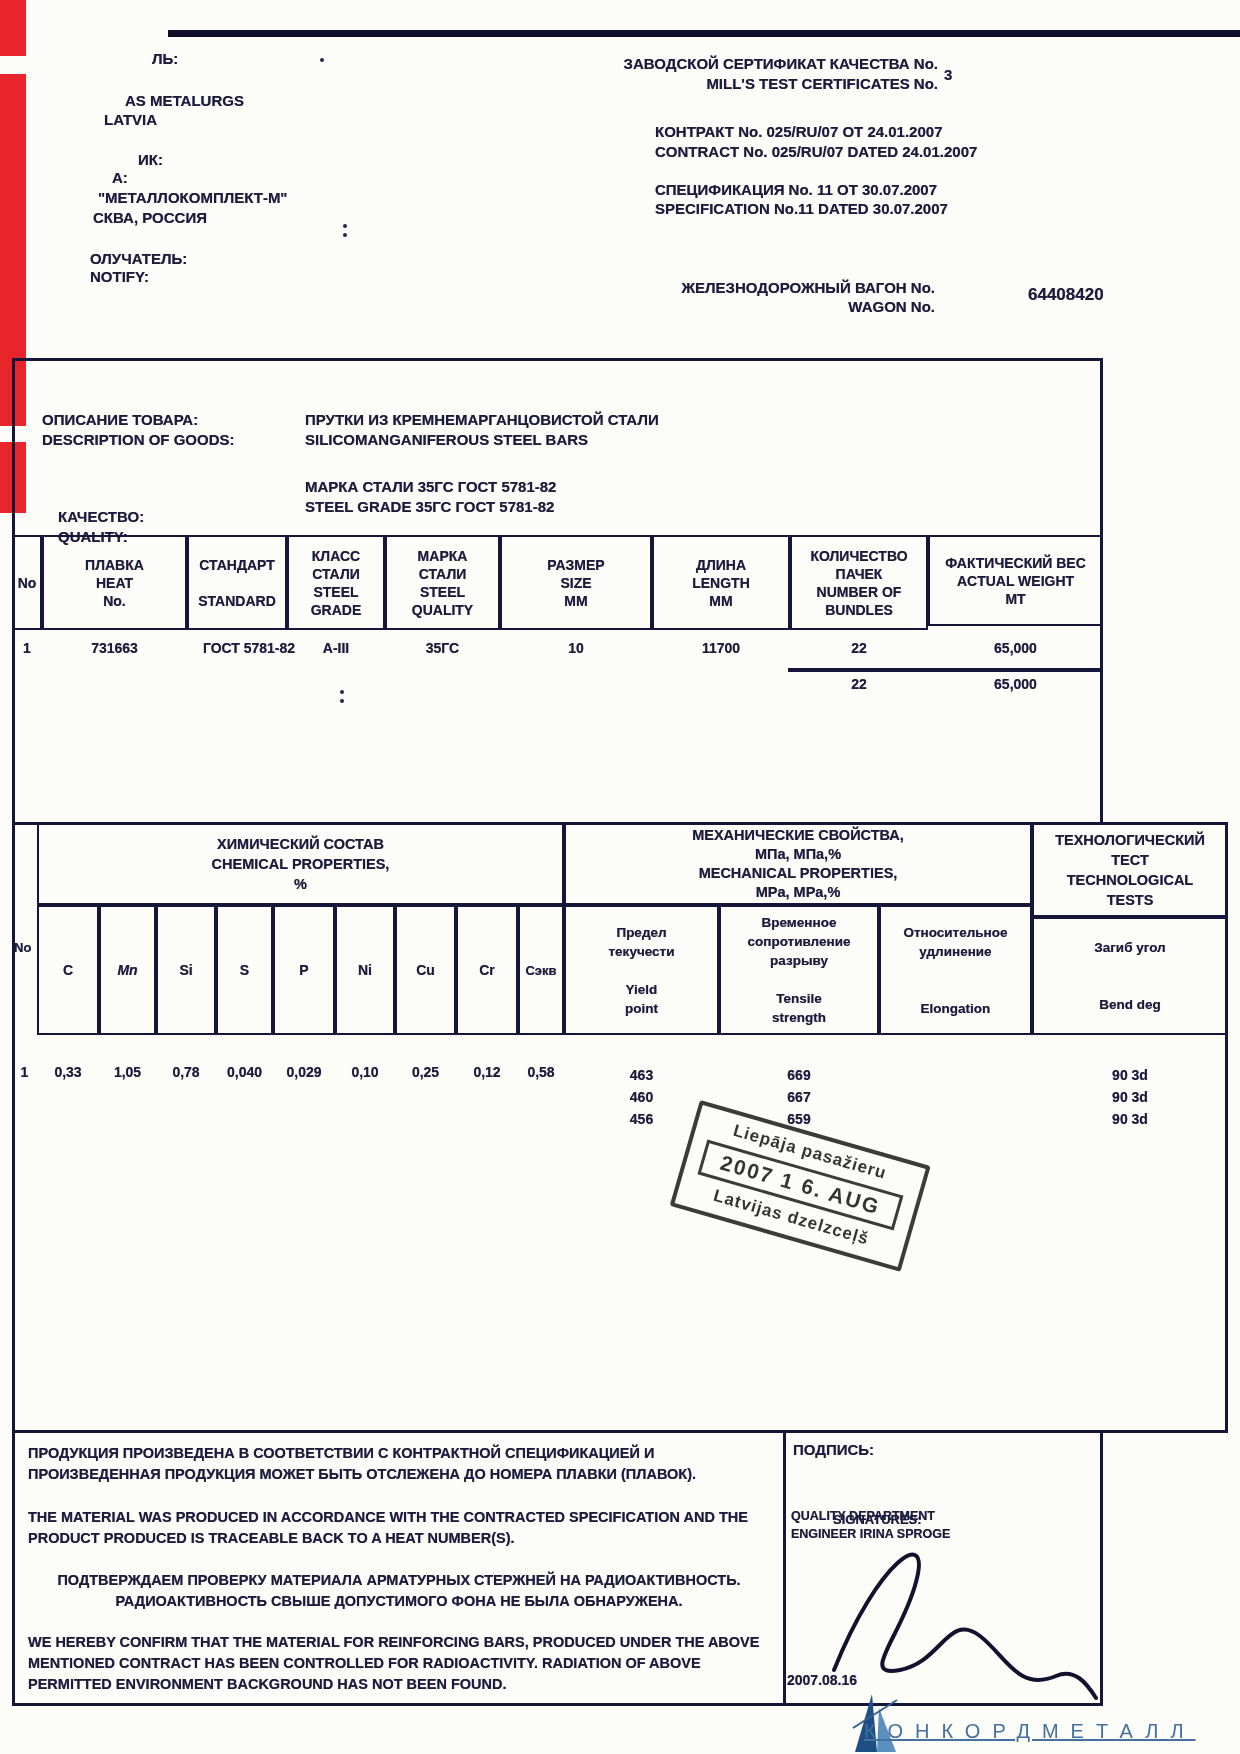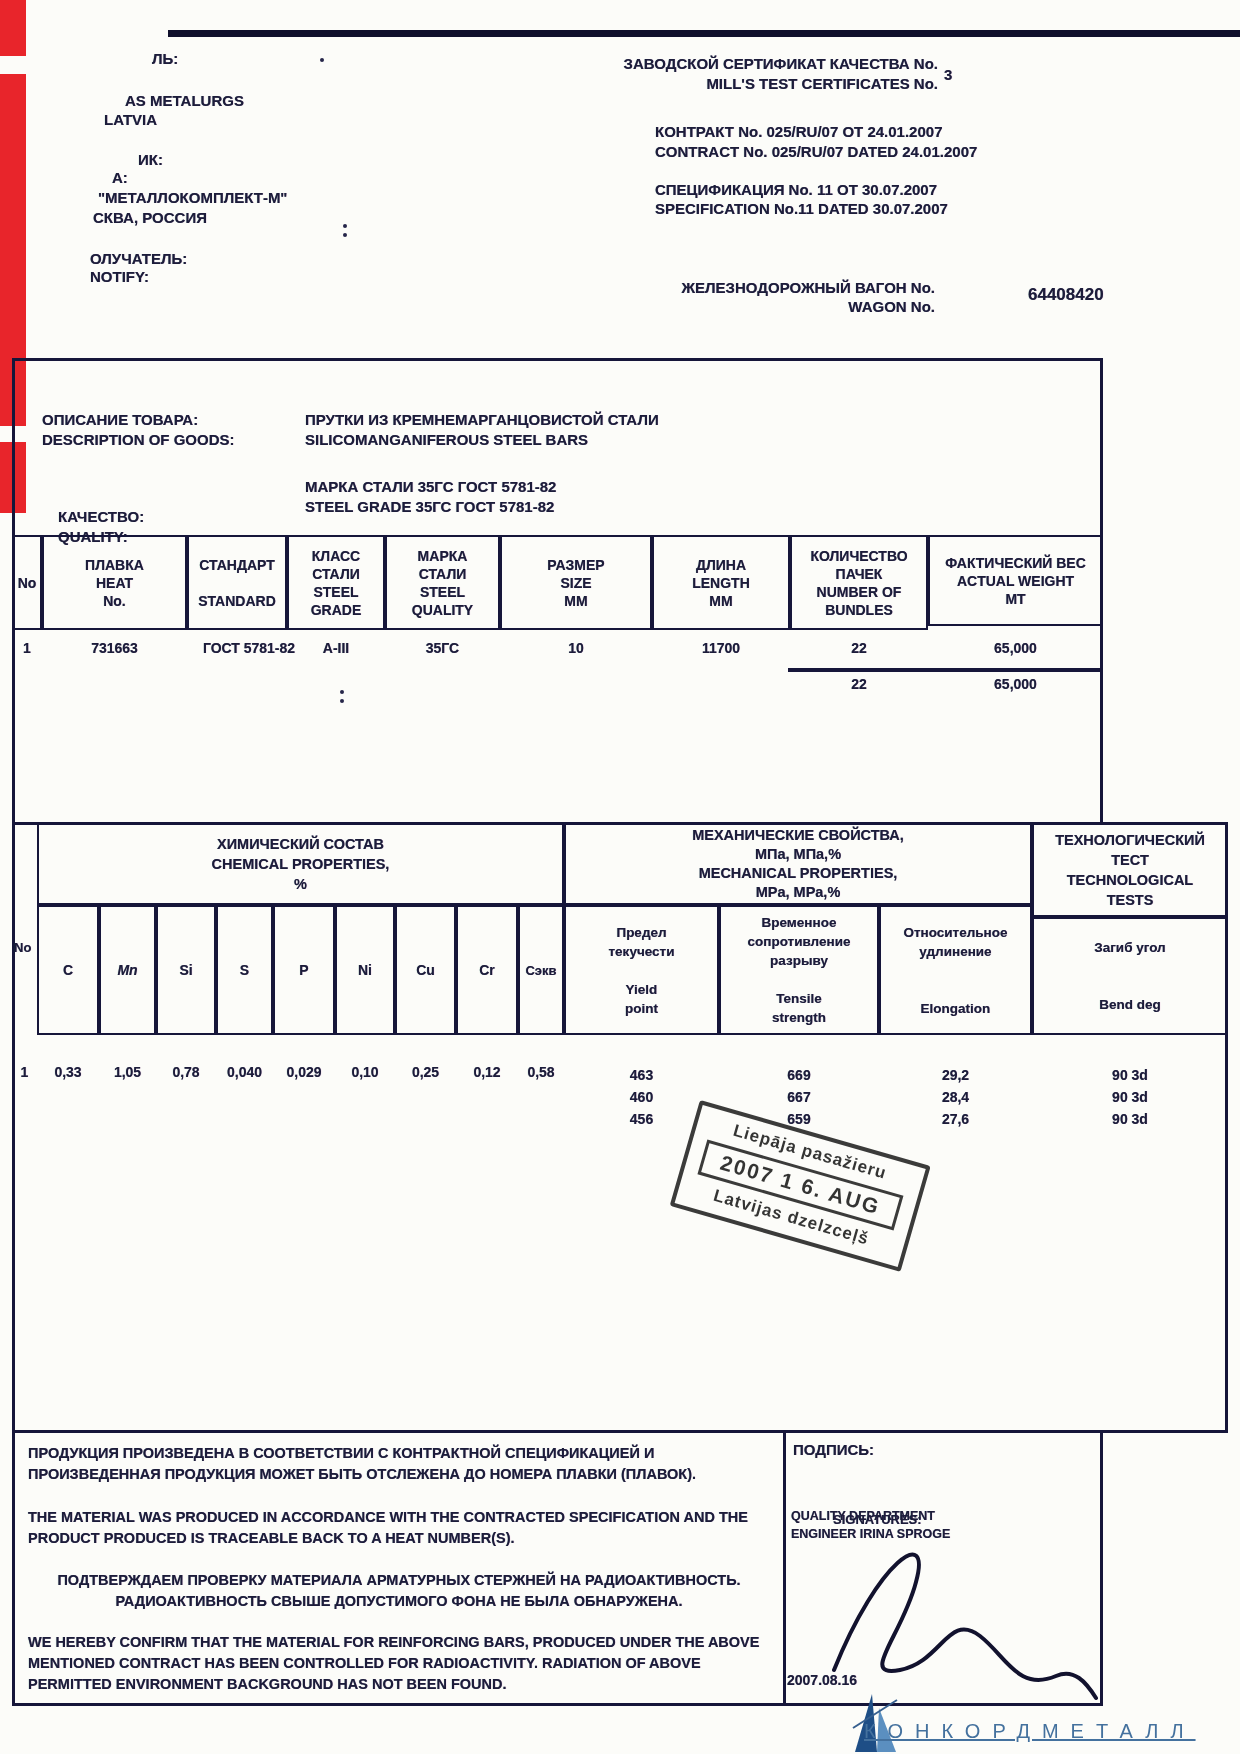--- a/index.html
+++ b/index.html
@@ -172,23 +172,20 @@
   <div class="abs ink ctr" style="left:335px;top:1064px;width:60px;font-size:14px;">0,10</div>
   <div class="abs ink ctr" style="left:395px;top:1064px;width:61px;font-size:14px;">0,25</div>
   <div class="abs ink ctr" style="left:456px;top:1064px;width:62px;font-size:14px;">0,12</div>
   <div class="abs ink ctr" style="left:518px;top:1064px;width:46px;font-size:14px;">0,58</div>
   <div class="abs ink ctr ml" style="left:564px;top:1064px;width:155px;font-size:14px;line-height:22px;">463
 460
 456</div>
   <div class="abs ink ctr ml" style="left:719px;top:1064px;width:160px;font-size:14px;line-height:22px;">669
 667
 659</div>
-  <div class="abs ink ctr ml" style="left:879px;top:1064px;width:153px;font-size:14px;line-height:22px;">29,2
-28,4
-27,6</div>
   <div class="abs ink ctr ml" style="left:1032px;top:1064px;width:196px;font-size:14px;line-height:22px;">90  3d
 90  3d
 90  3d</div>
 
   <div class="abs" style="left:700px;top:1100px;width:240px;transform:rotate(16deg);transform-origin:left top;">
     <div class="stamp" style="font-family:'Liberation Sans',sans-serif;">
       <div style="font-size:17px;font-weight:700;letter-spacing:1px;">Liepāja pasažieru</div>
       <div class="datebox">2007 1 6. AUG</div>
       <div style="font-size:17px;font-weight:700;letter-spacing:1px;">Latvijas dzelzceļš</div>
     </div>

